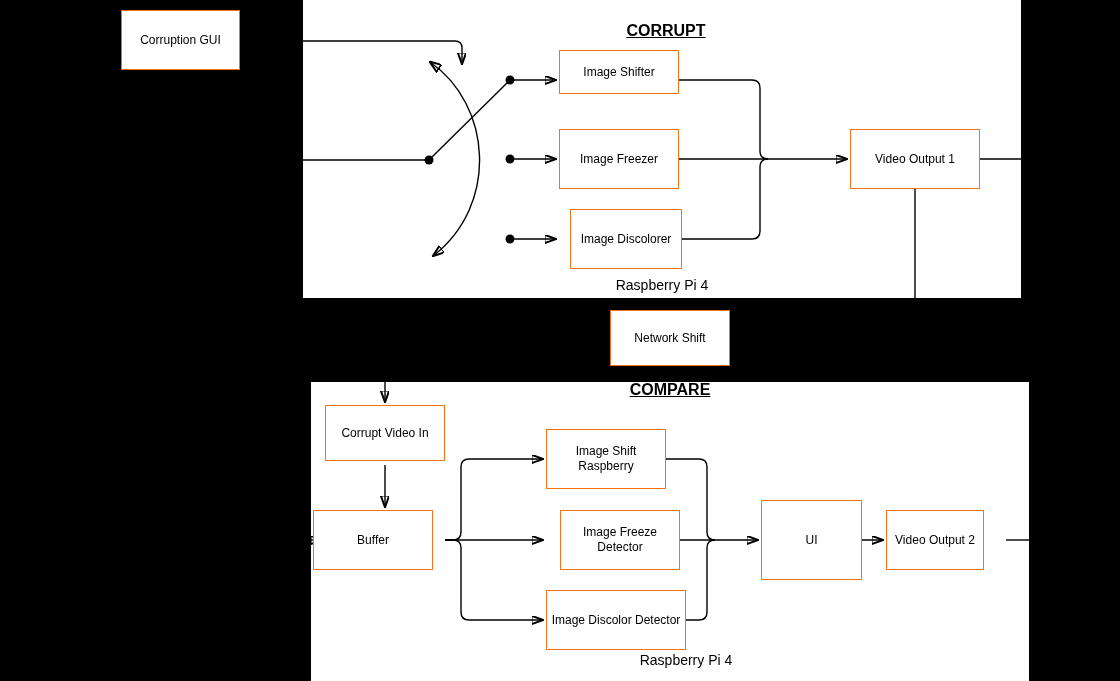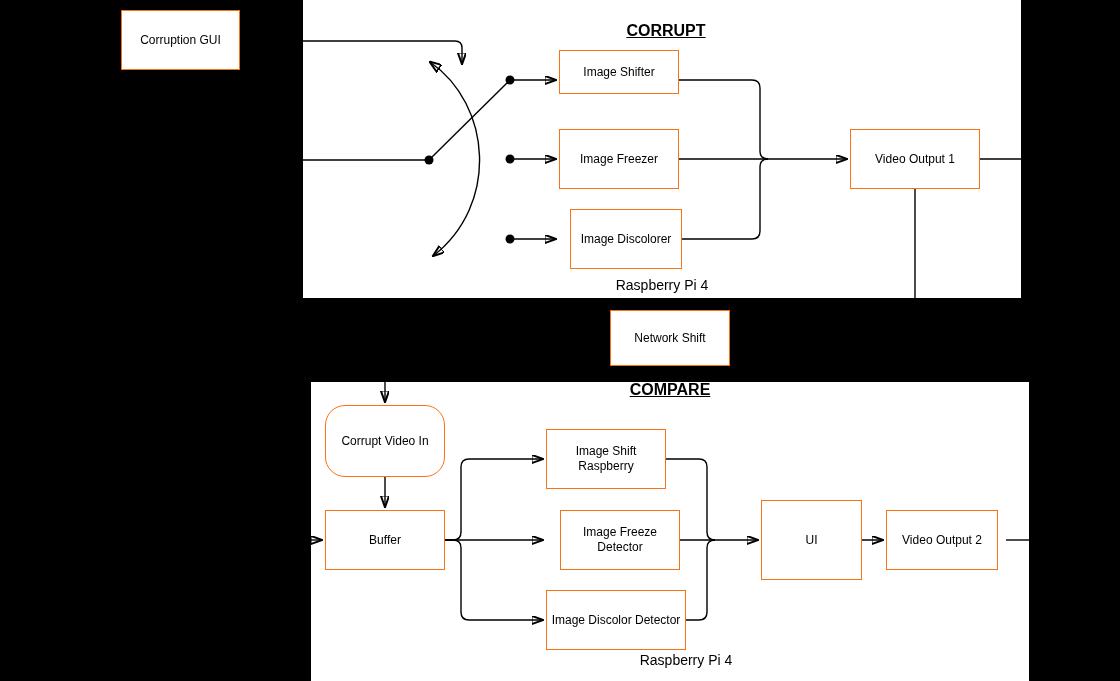--- a/index.html
+++ b/index.html
@@ -93,36 +93,36 @@
       </div>
       <div class="wbox" style="left: 559px; top: 129px; width: 120px; height: 60px;">
         <span>Image Freezer</span>
       </div>
       <div class="wbox" style="left: 559px; top: 209px; width: 112px; height: 60px; margin-left: 11px;">
         <span>Image Discolorer</span>
       </div>
       <div class="wbox" style="left: 850px; top: 129px; width: 130px; height: 60px;">
         <span>Video Output 1</span>
       </div>
-      <div class="wbox" style="left: 325px; top: 405px; width: 120px; height: 72px; border-radius: 20px;">
+      <div class="wbox" style="left: 325px; top: 405px; width: 120px; height: 56px;">
         <span>Corrupt Video In</span>
       </div>
-      <div class="wbox" style="left: 325px; top: 510px; width: 120px; height: 60px;">
+      <div class="wbox" style="left: 313px; top: 510px; width: 120px; height: 60px;">
         <span>Buffer</span>
       </div>
       <div class="wbox" style="left: 546px; top: 429px; width: 120px; height: 60px;">
         <span>Image Shift Raspberry</span>
       </div>
       <div class="wbox" style="left: 546px; top: 510px; width: 120px; height: 60px; margin-left: 14px;">
         <span>Image Freeze Detector</span>
       </div>
       <div class="wbox" style="left: 546px; top: 590px; width: 140px; height: 60px;">
         <span>Image Discolor Detector</span>
       </div>
       <div class="wbox" style="left: 761px; top: 500px; width: 101px; height: 80px;">
         <span>UI</span>
       </div>
-      <div class="wbox" style="left: 886px; top: 510px; width: 112px; height: 60px;">
+      <div class="wbox" style="left: 886px; top: 510px; width: 98px; height: 60px;">
         <span>Video Output 2</span>
       </div>
     </div>
 
 </div>
 
 </body></html>

